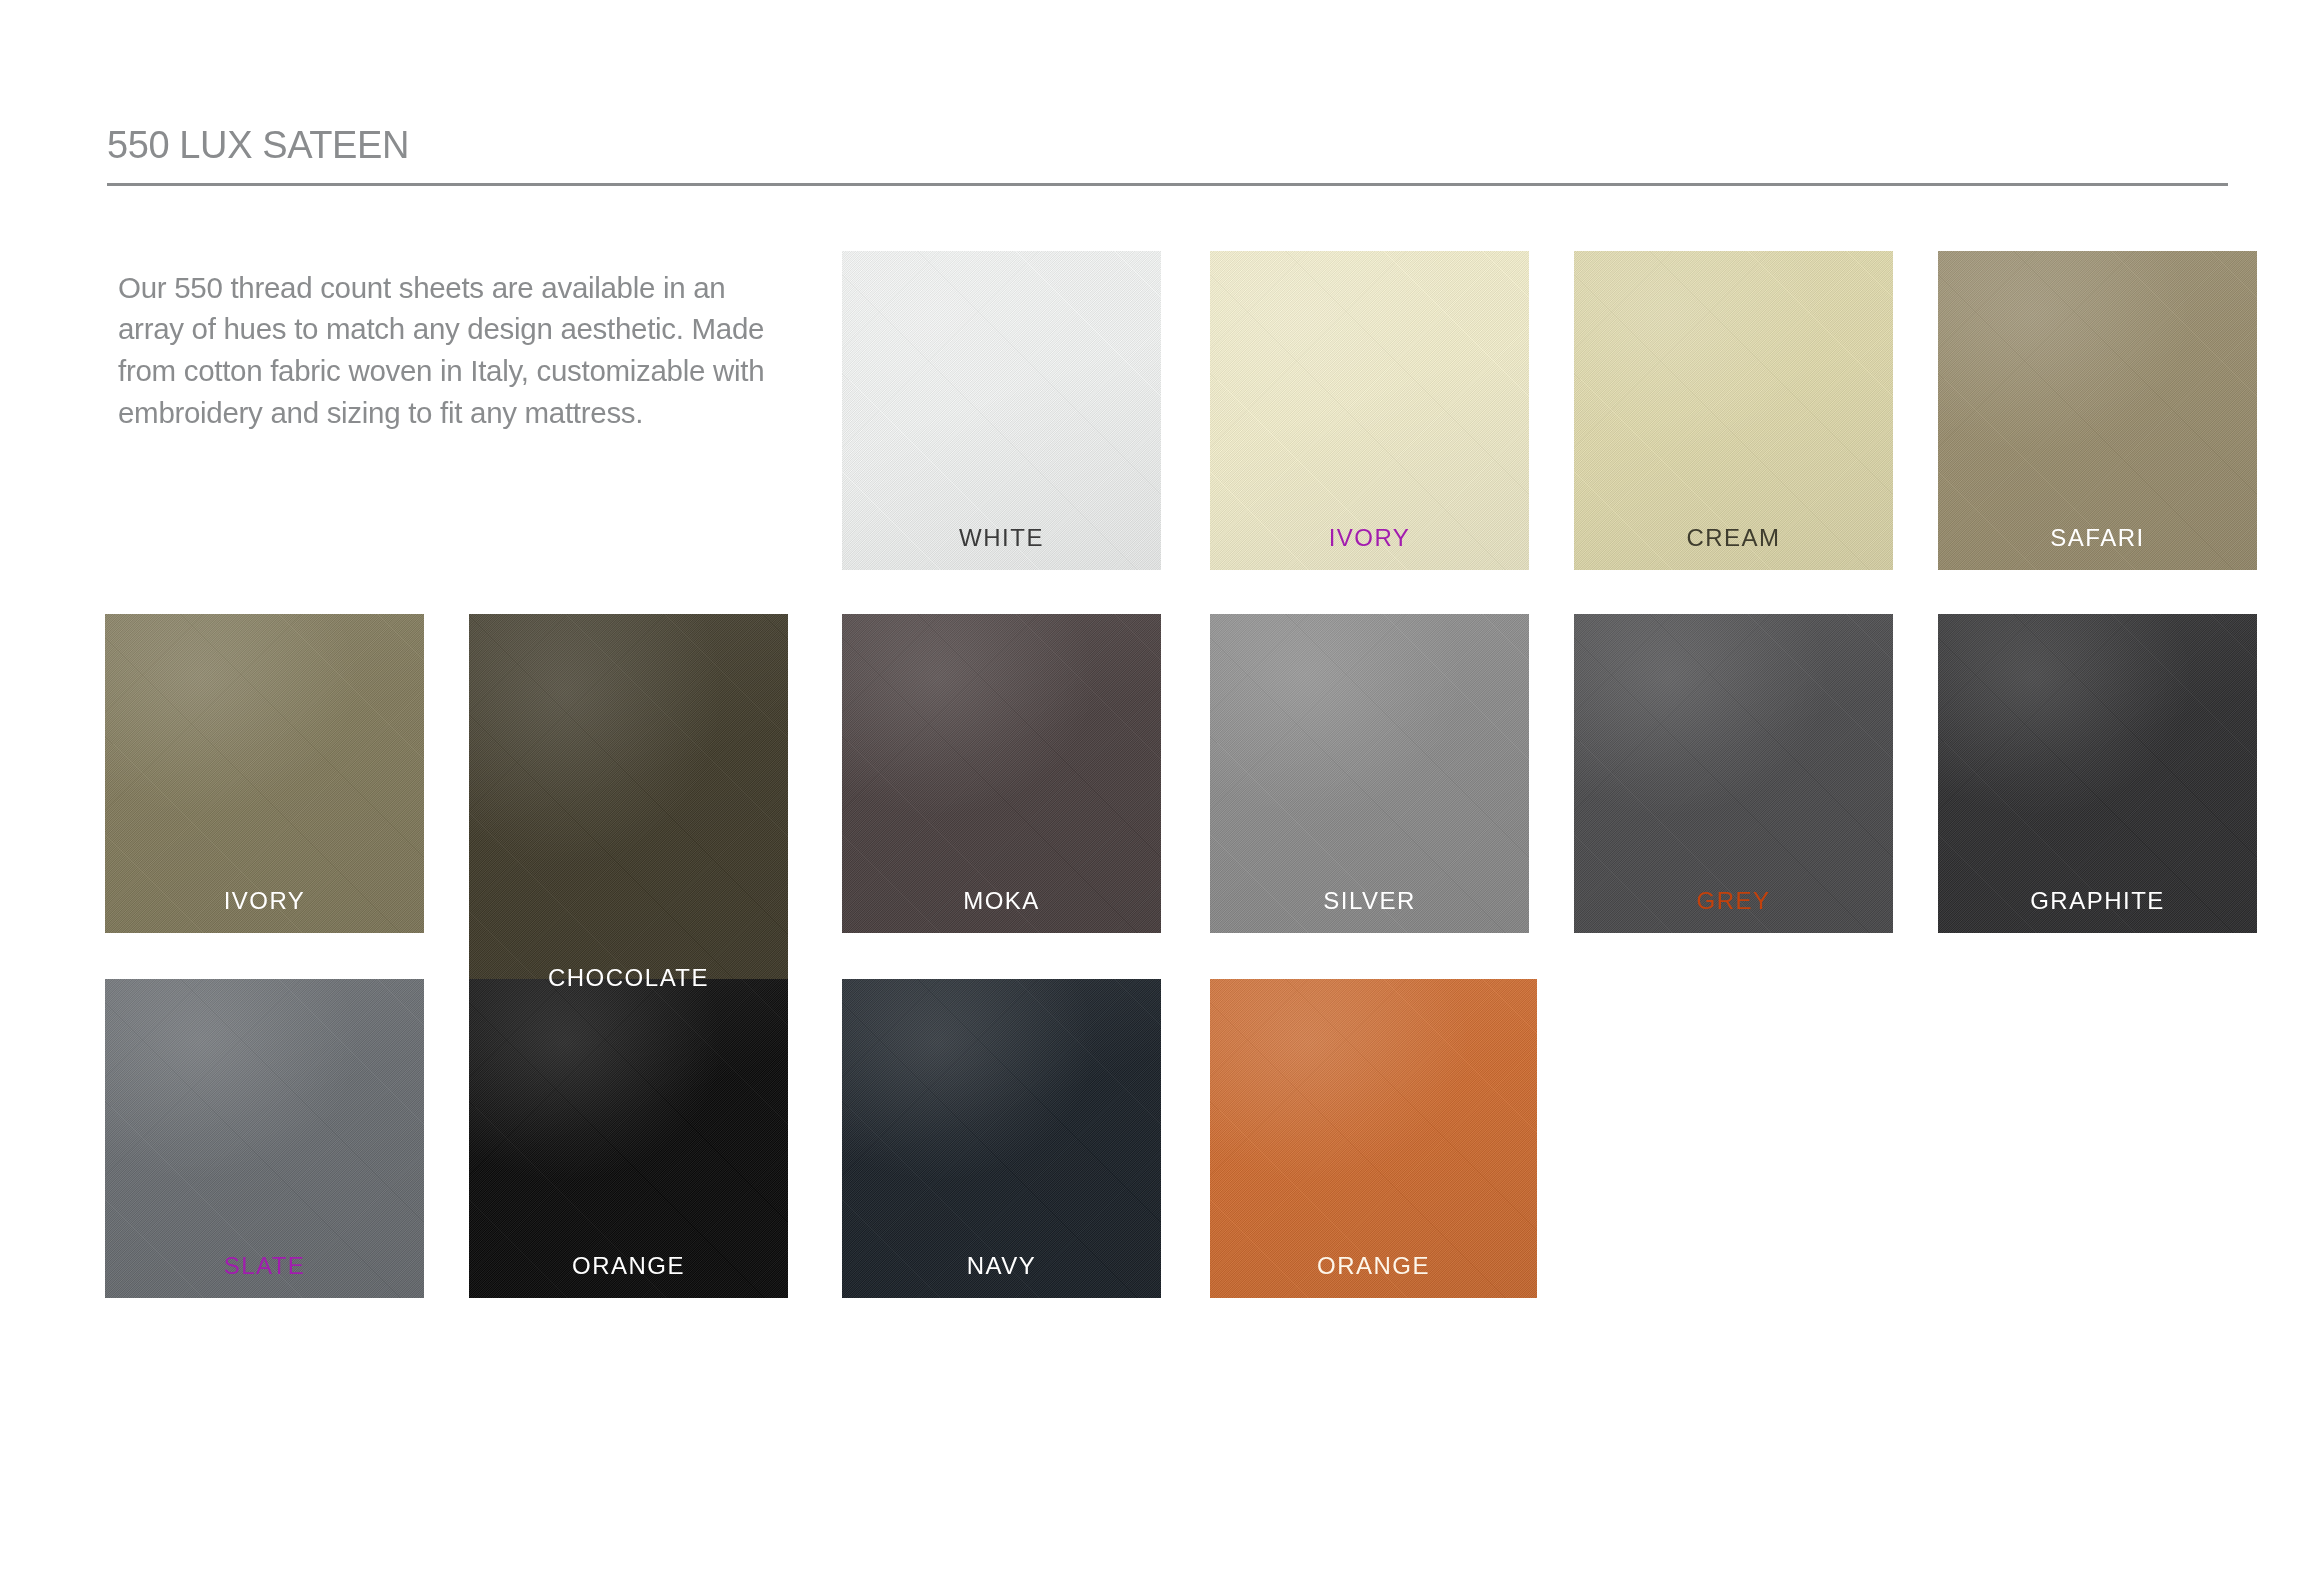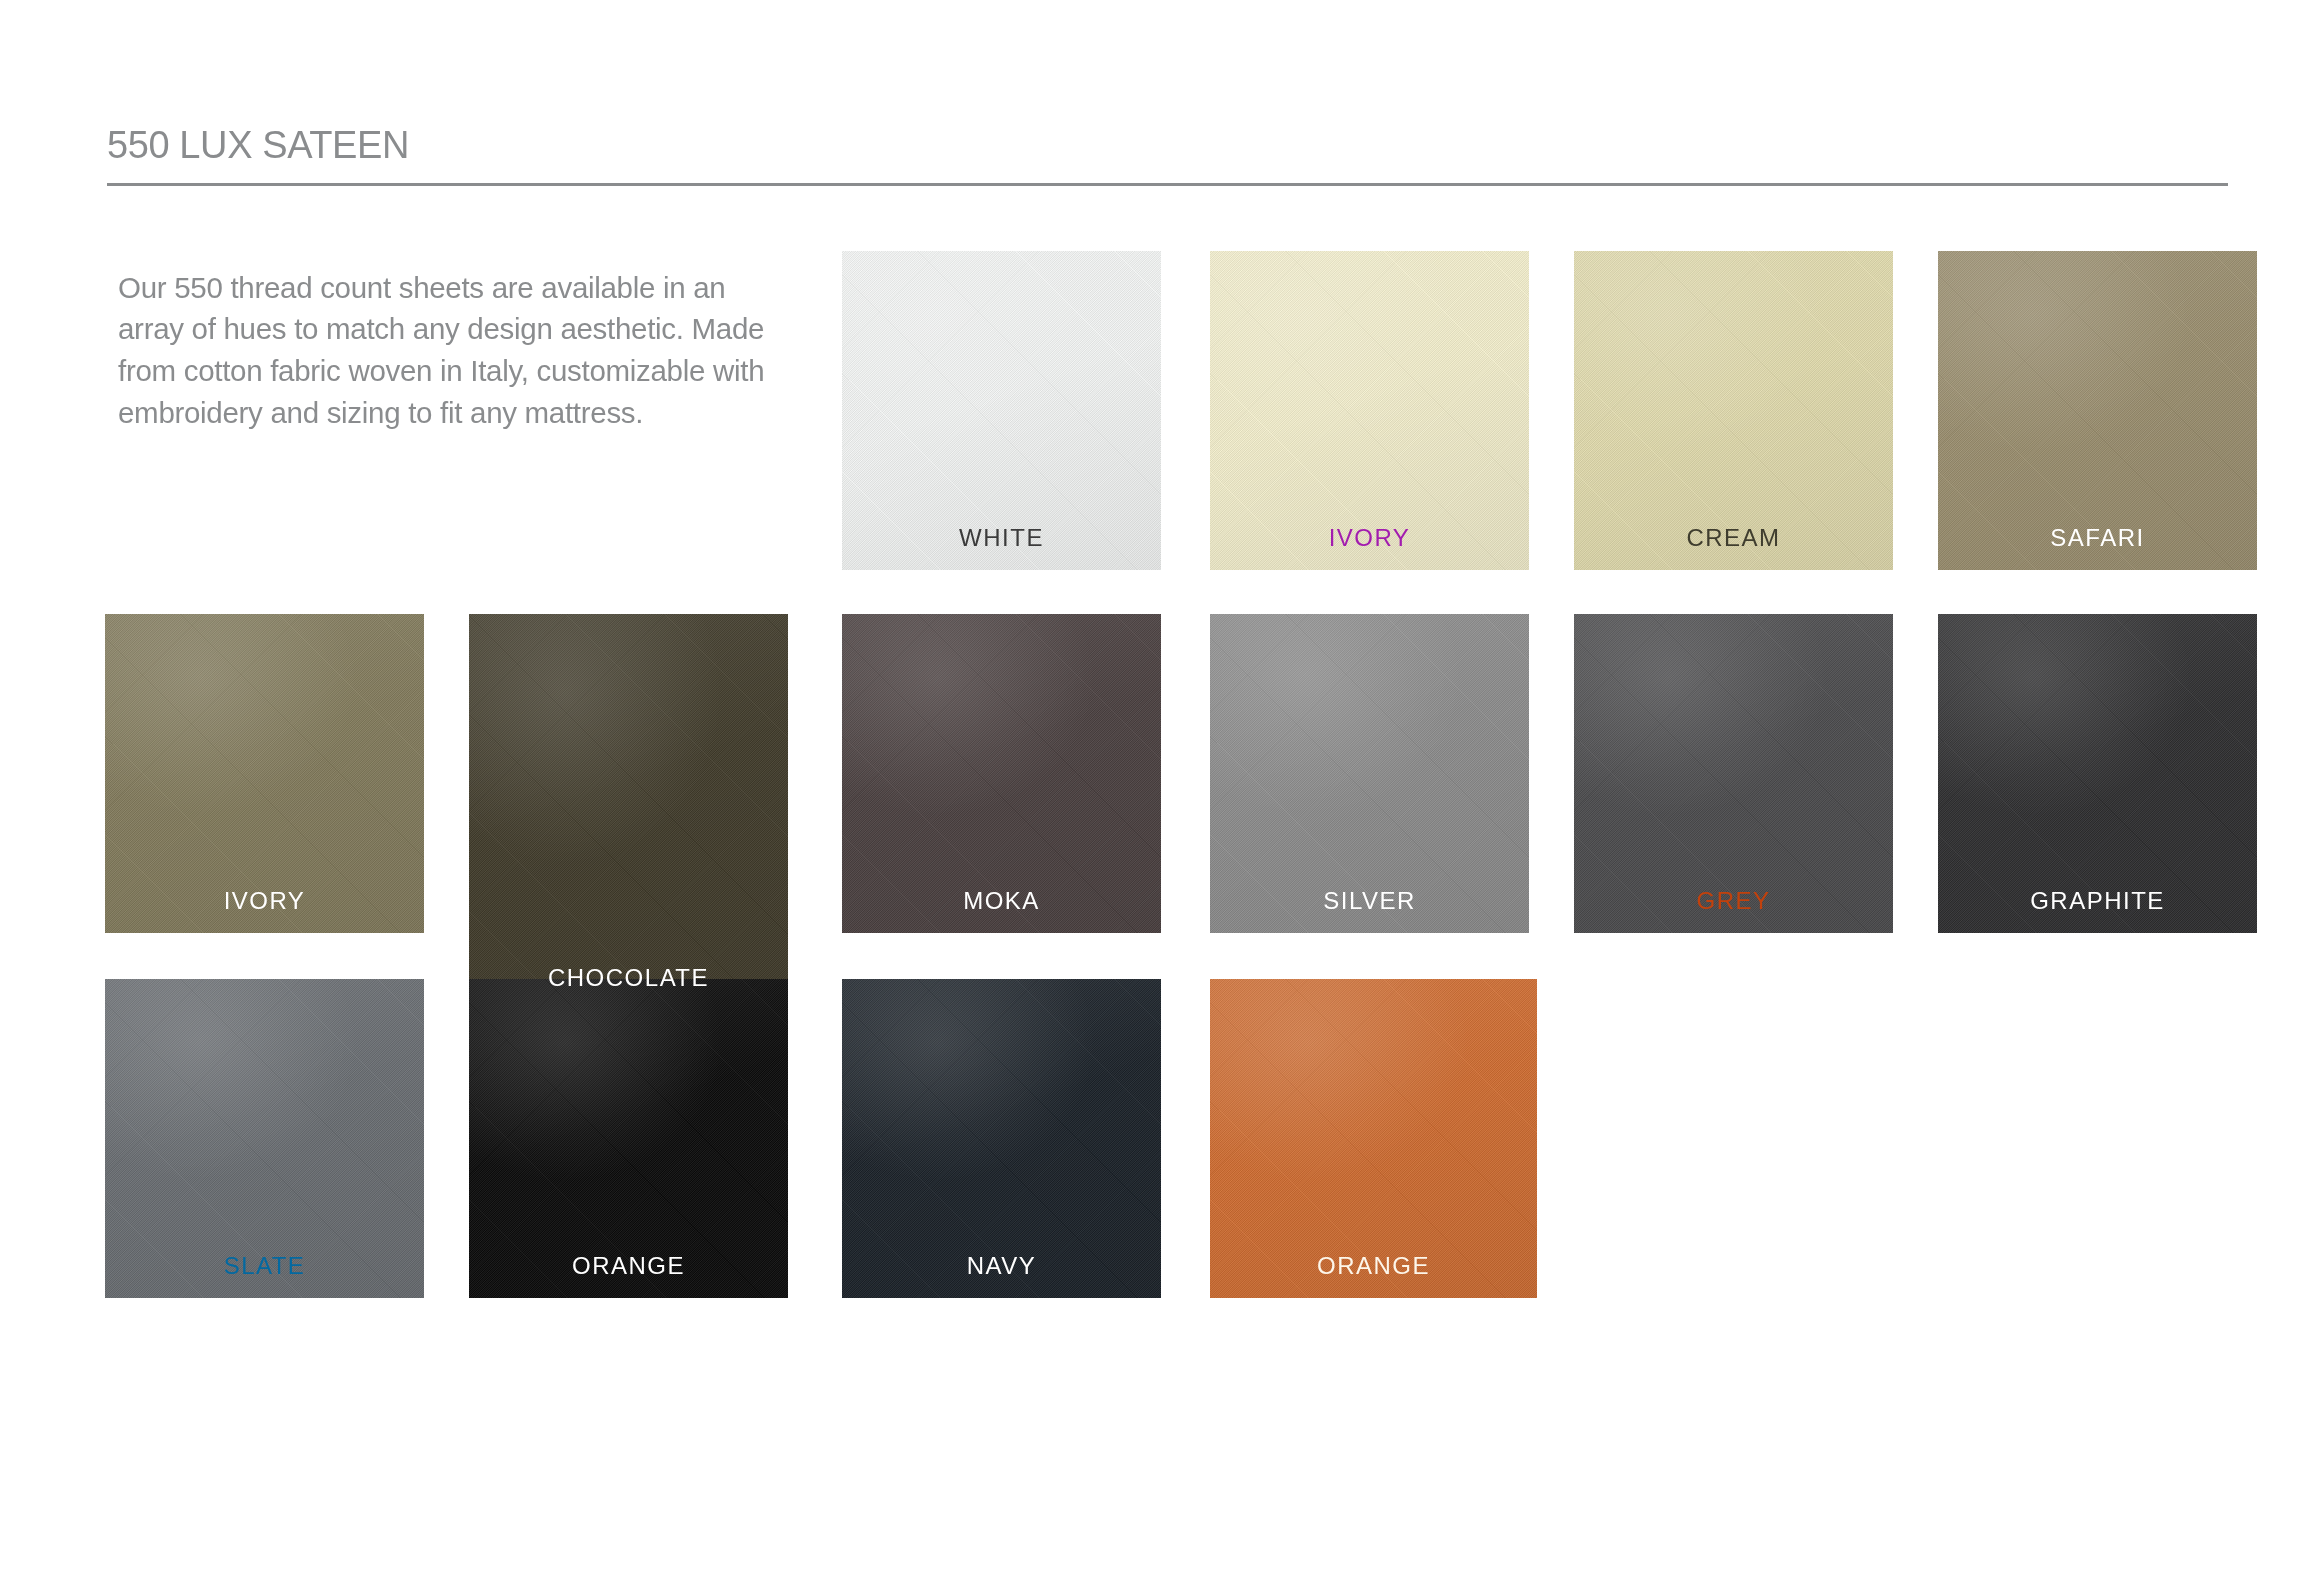--- a/index.html
+++ b/index.html
@@ -156,21 +156,21 @@
     <div class="swatch" style="left: 1574px; top: 614px; width: 319px; height: 319px;">
       <div class="swatch-fabric" style="background: rgb(76, 76, 78);"></div>
       <div class="swatch-label" style="color: #c2410c;">GREY</div>
     </div>
     <div class="swatch" style="left: 1938px; top: 614px; width: 319px; height: 319px;">
       <div class="swatch-fabric" style="background: rgb(47, 47, 49);"></div>
       <div class="swatch-label" style="color: rgb(255, 255, 255);">GRAPHITE</div>
     </div>
     <div class="swatch" style="left: 105px; top: 979px; width: 319px; height: 319px;">
       <div class="swatch-fabric" style="background: rgb(106, 110, 115);"></div>
-      <div class="swatch-label" style="color: #0369a1;">SLATE</div>
+      <div class="swatch-label" style="color: #a21caf;">SLATE</div>
     </div>
     <div class="swatch" style="left: 469px; top: 979px; width: 319px; height: 319px;">
       <div class="swatch-fabric" style="background: rgb(11, 11, 11);"></div>
       <div class="swatch-label" style="color: rgb(255, 255, 255);">ORANGE</div>
     </div>
     <div class="swatch" style="left: 842px; top: 979px; width: 319px; height: 319px;">
       <div class="swatch-fabric" style="background: rgb(27, 34, 41);"></div>
       <div class="swatch-label" style="color: rgb(255, 255, 255);">NAVY</div>
     </div>
     <div class="swatch" style="left: 1210px; top: 979px; width: 319px; height: 319px; padding-left: 8px;">

